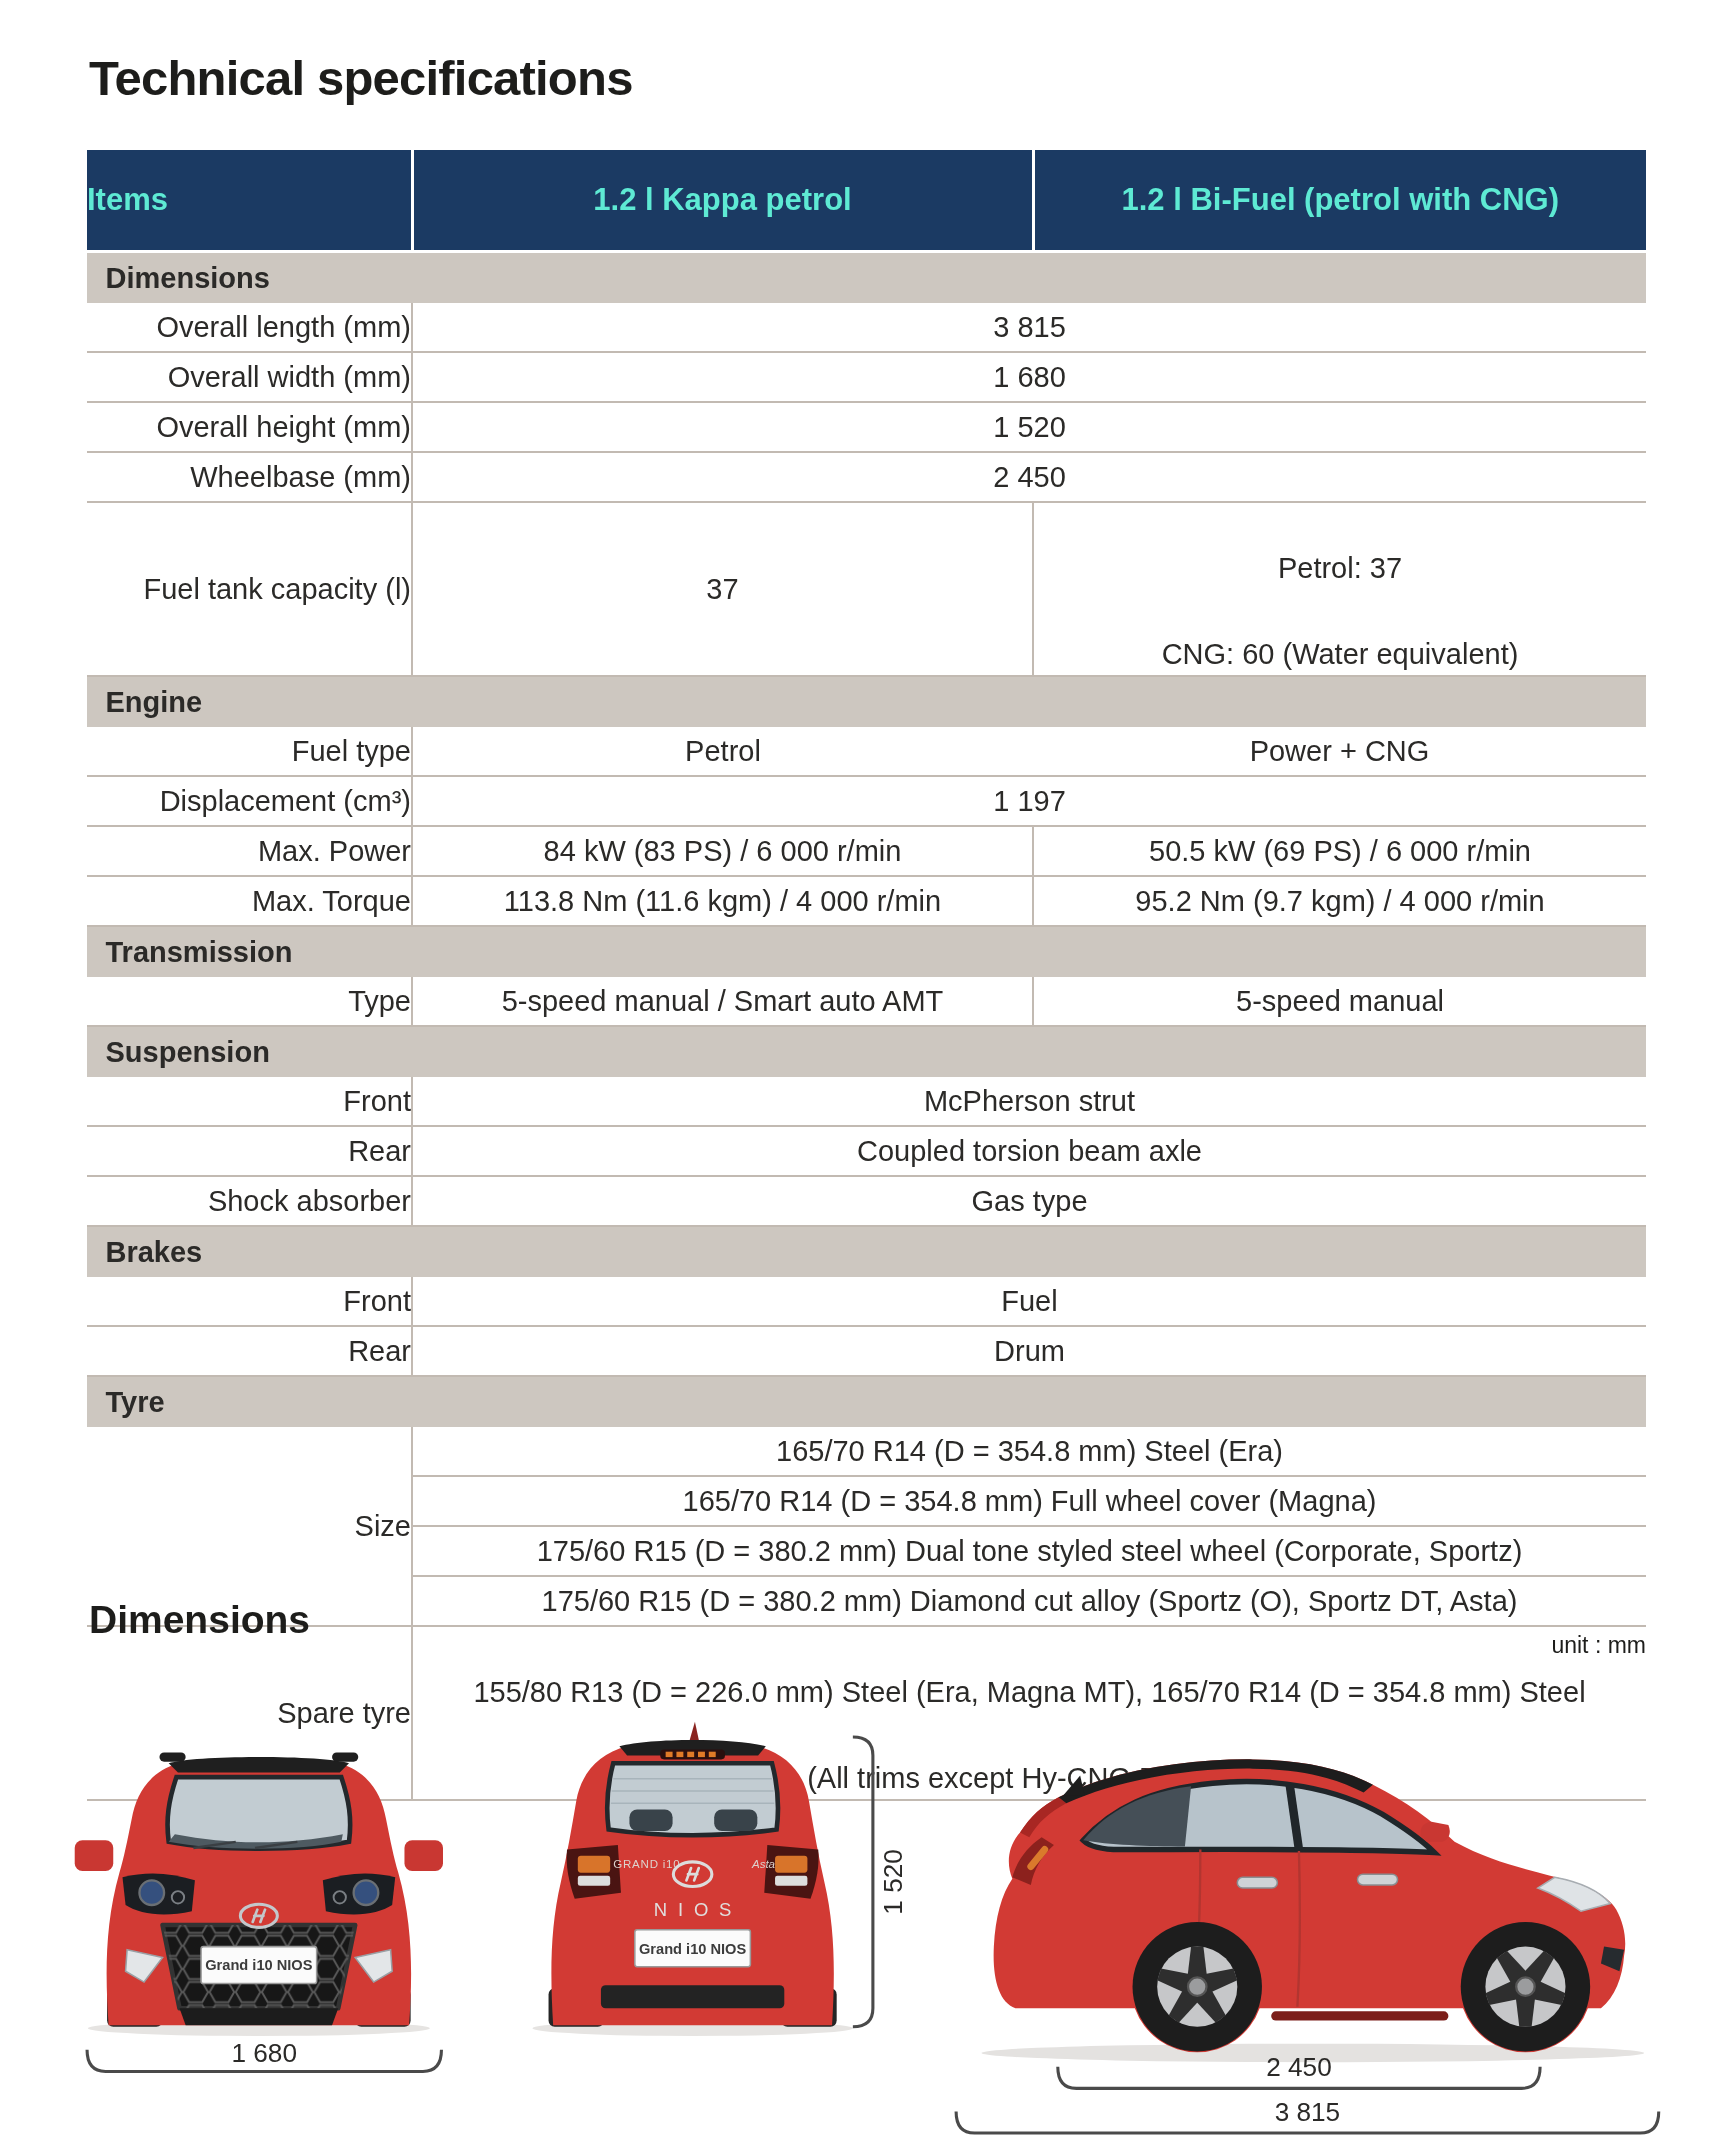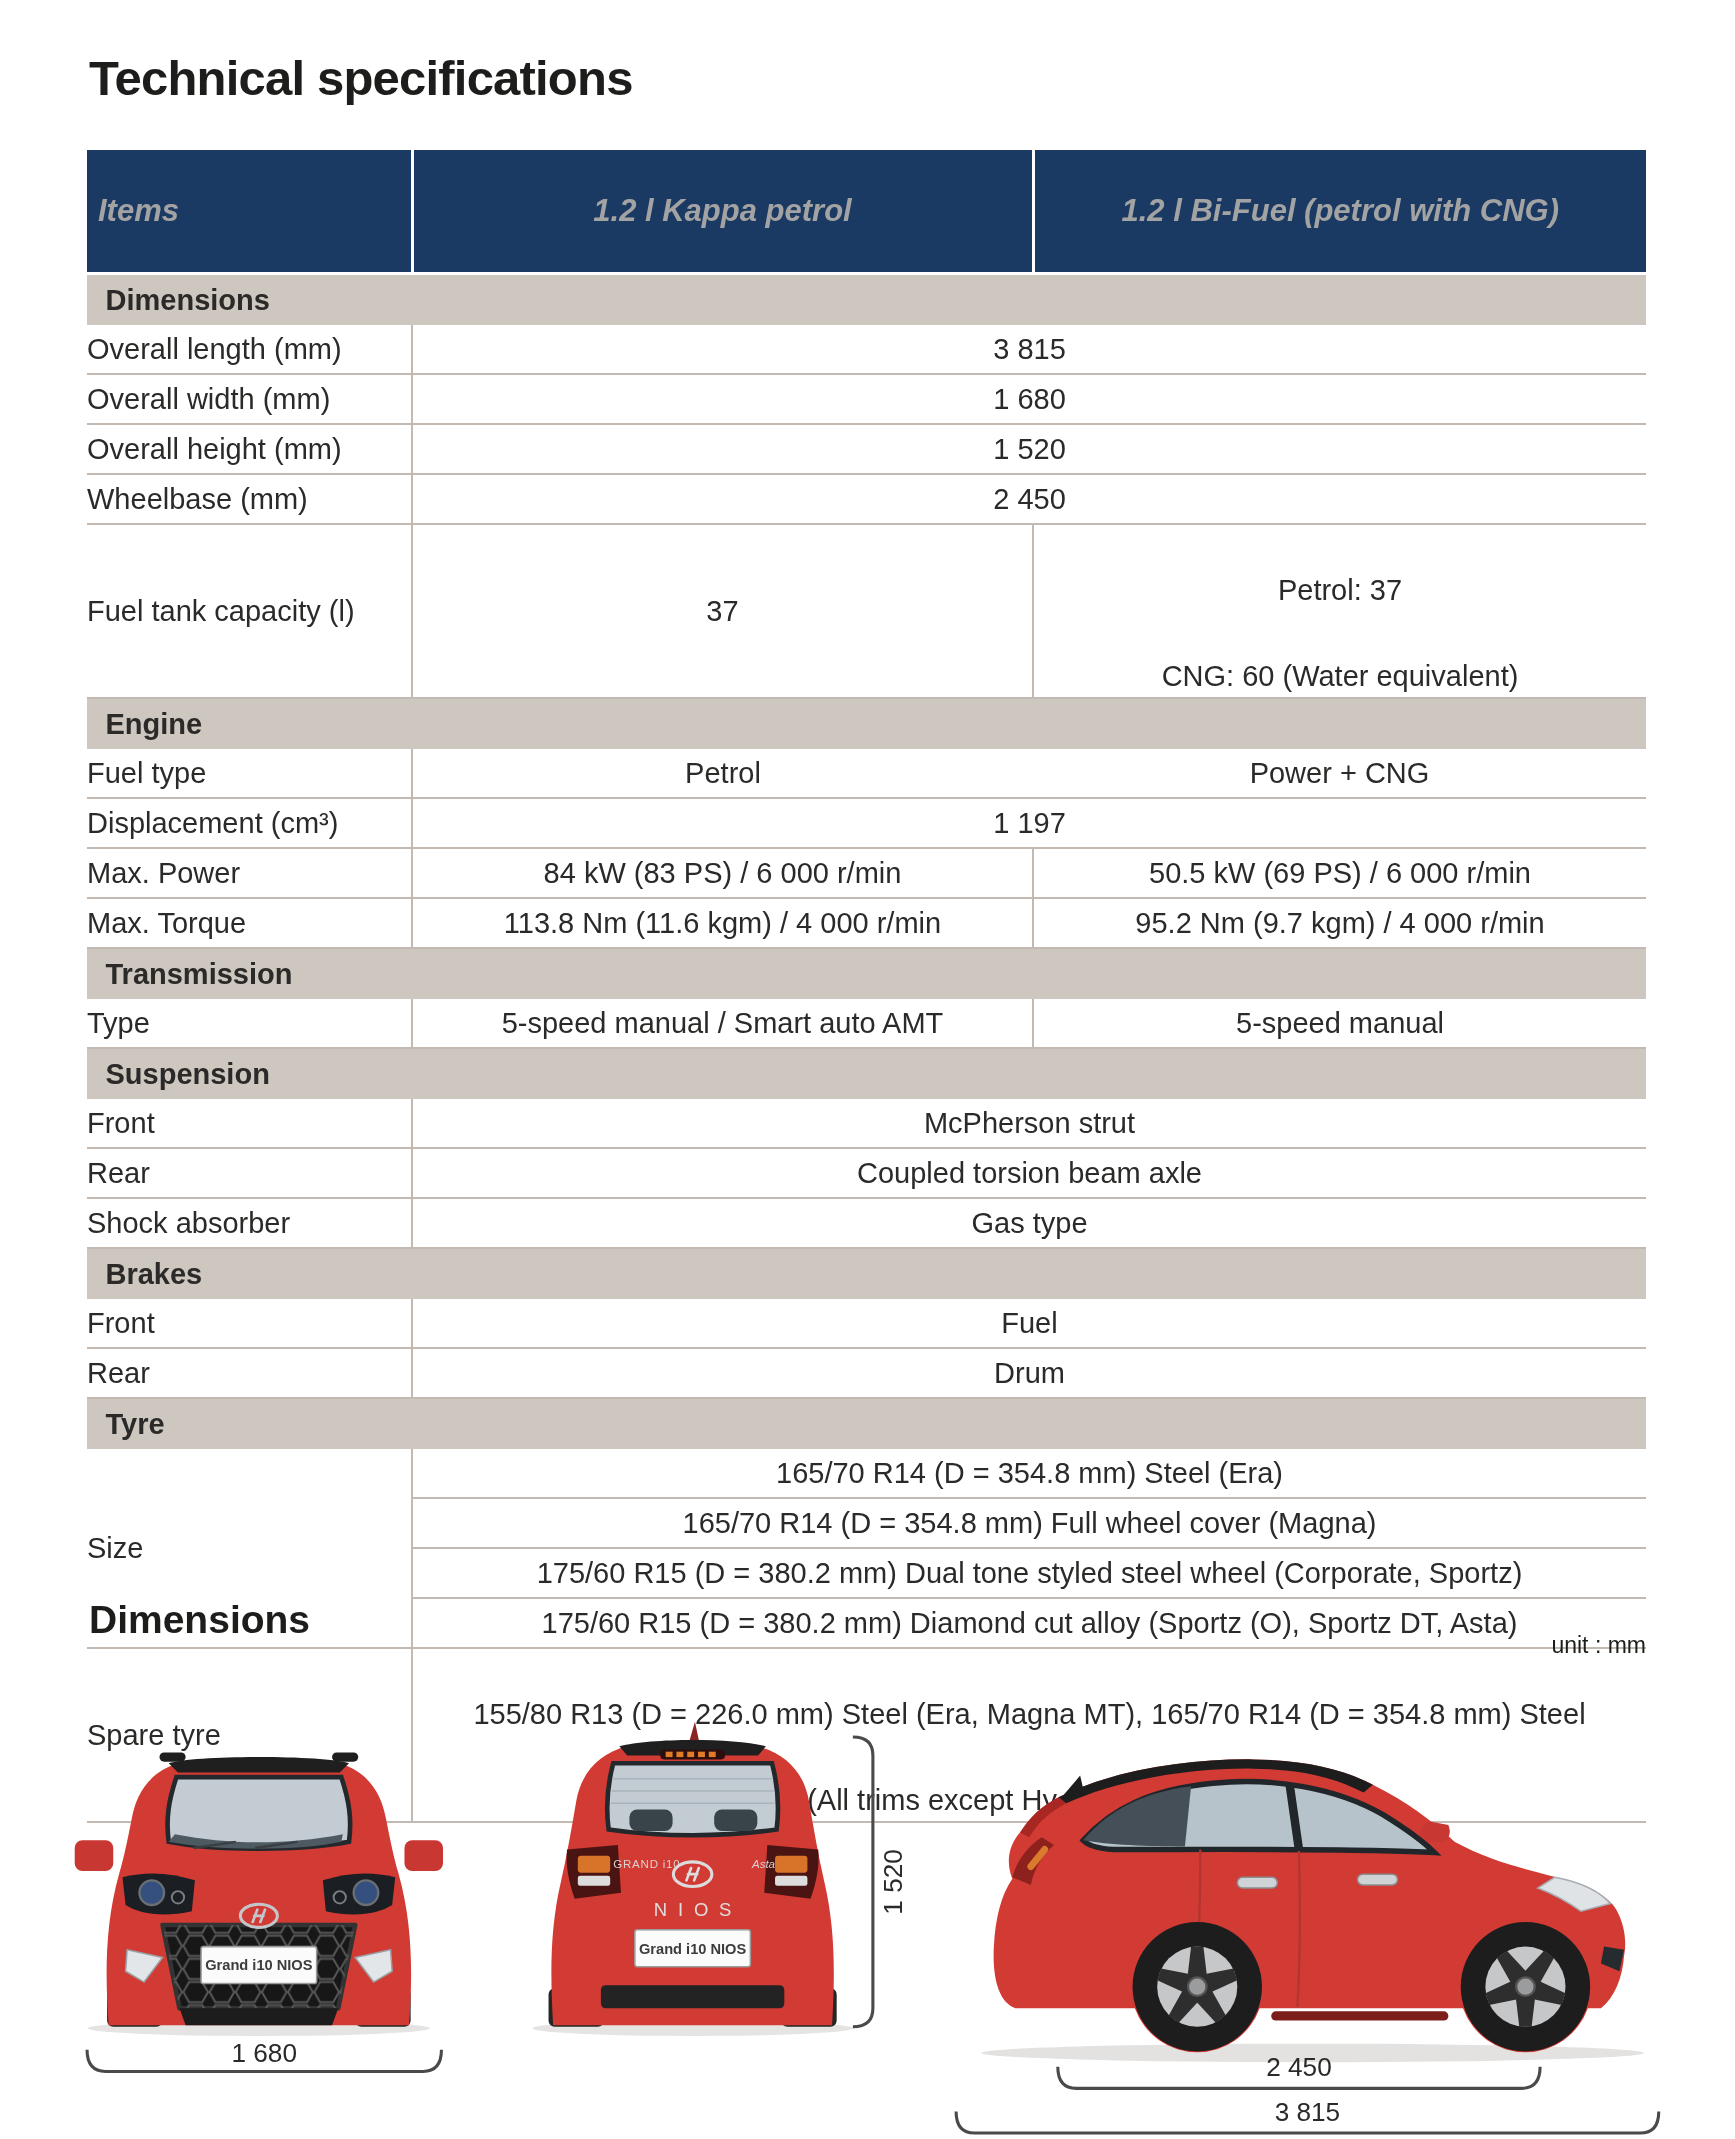--- a/index.html
+++ b/index.html
@@ -16,32 +16,32 @@
   h1.page-title{
     position:absolute;left:89px;top:50px;margin:0;
     font-size:49px;font-weight:700;letter-spacing:-0.8px;color:#1d1d1b;
   }
   table.spec{
     border-collapse:collapse;table-layout:fixed;
     position:absolute;left:87px;top:150px;width:1559px;
     font-size:29px;color:var(--ink);
   }
   table.spec th{
-    background:var(--navy);color:#a3a3a3;font-weight:700;font-size:31px;
-    height:100px;border-bottom:3.9px solid #ffffff;padding:11px;font-style:italic;
+    background:var(--navy);color:#5eead4;font-weight:700;font-size:31px;
+    height:100px;border-bottom:3.9px solid #ffffff;padding:0;
   }
   th.h-items{text-align:left;padding-left:20px;}
   th.h-col{border-left:3.9px solid #ffffff;}
   tr.section td{
     background:var(--gray);font-weight:700;text-align:left;
     padding-left:18.5px;height:48px;font-size:29px;
   }
   tr.data td{height:48px;border-bottom:2.3px solid var(--line);padding:0;}
   tr.data.tall td{height:93px;}
-  td.lbl{text-align:left;padding-left:18.5px;border-right:2.3px solid var(--line);vertical-align:middle;}
+  td.lbl{text-align:right;padding-left:18.5px;border-right:2.3px solid var(--line);vertical-align:middle;}
   td.val{text-align:center;vertical-align:middle;}
   td.div-r{border-right:2.3px solid var(--line);}
   td.val .vline{line-height:1.45;margin-top:44px;}
   h2.dim-title{
     position:absolute;left:89px;top:1598px;margin:0;
     font-size:39px;font-weight:700;color:#1d1d1b;
   }
   .unit-label{
     position:absolute;right:89px;top:1632px;font-size:23px;color:#1d1d1b;
   }

